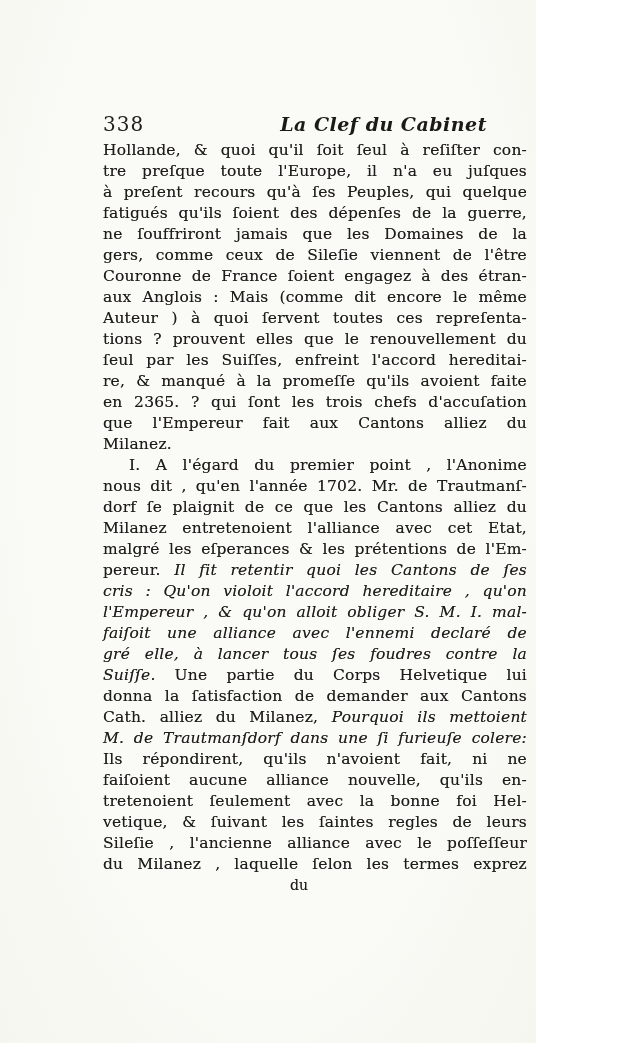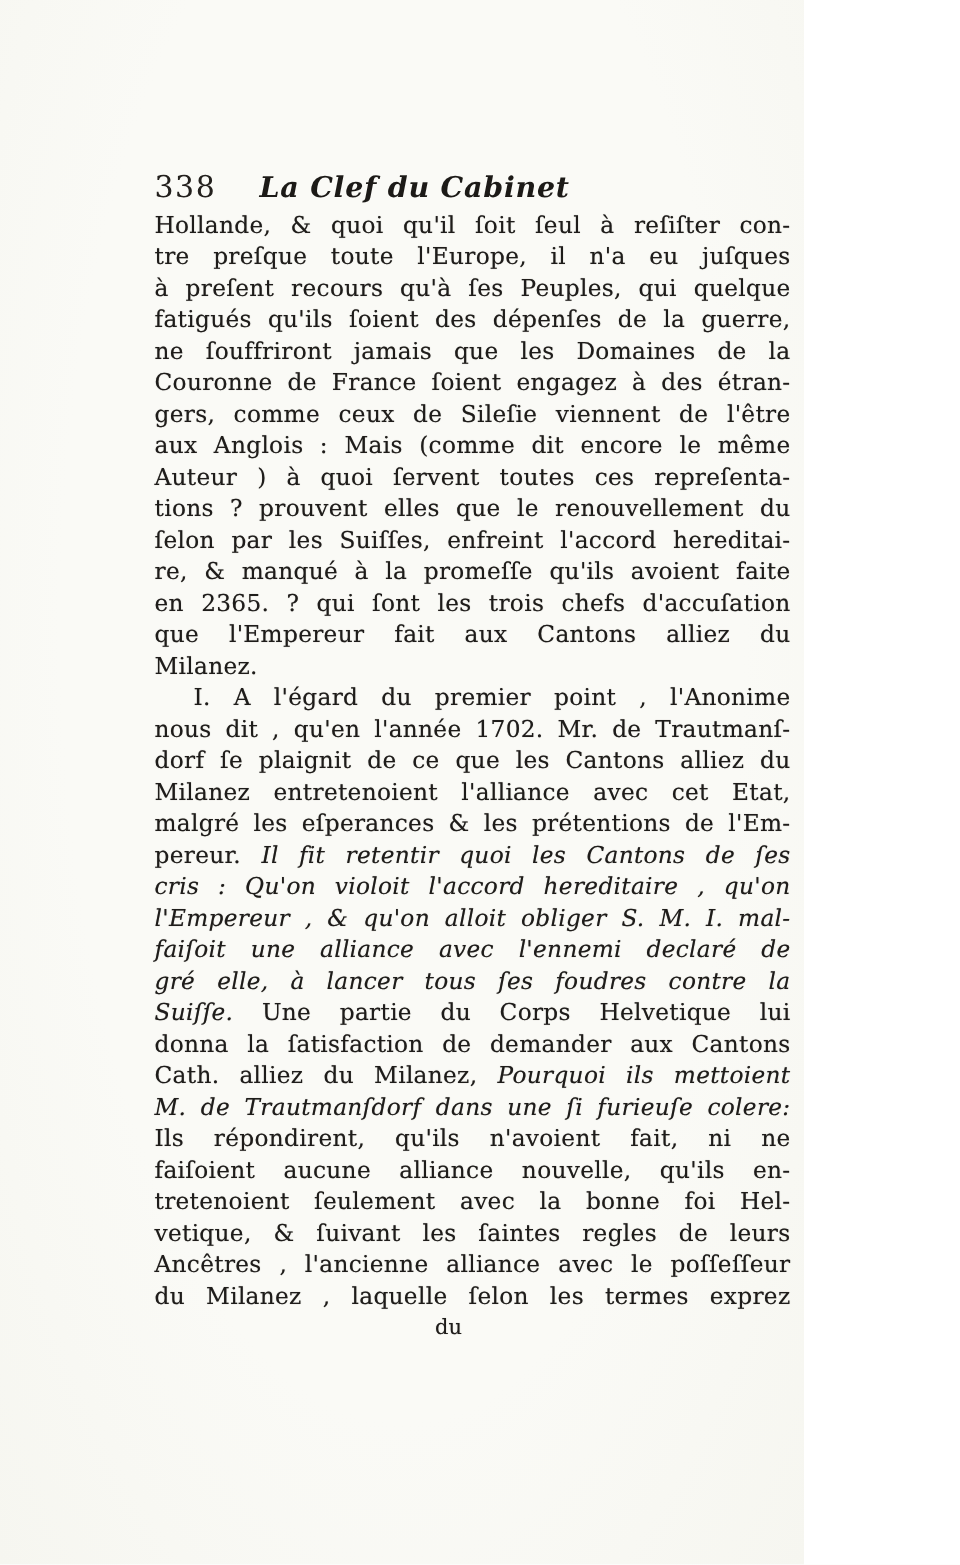--- a/index.html
+++ b/index.html
@@ -29,21 +29,21 @@
     margin-bottom:2px;
   }
   .pagenum{
     font-size:20px;
     letter-spacing:1px;
     width:70px;
     color:#23201d;
   }
   .runtitle{
     flex:1;
-    text-align:left;
+    text-align:right;
     font-style:italic;
     font-weight:bold;
     font-size:19px;
     letter-spacing:0.5px;
     color:#1c1a17;
     padding-right:40px;
   }
   .lines{
     text-rendering:optimizeLegibility;
   }
@@ -83,26 +83,26 @@
     <div class="hdr">
       <span class="pagenum">338</span>
       <span class="runtitle">La Clef du Cabinet</span>
     </div>
     <div class="lines">
         <div class="line"><span>Hollande, &amp; quoi qu'il ſoit ſeul à reſiſter con-</span></div>
         <div class="line"><span>tre preſque toute l'Europe, il n'a eu juſques</span></div>
         <div class="line"><span>à preſent recours qu'à ſes Peuples, qui quelque</span></div>
         <div class="line"><span>fatigués qu'ils ſoient des dépenſes de la guerre,</span></div>
         <div class="line"><span>ne ſouffriront jamais que les Domaines de la</span></div>
+        <div class="line"><span>gers, comme ceux de Sileſie viennent de l'être</span></div>
         <div class="line"><span>Couronne de France ſoient engagez à des étran-</span></div>
-        <div class="line"><span>gers, comme ceux de Sileſie viennent de l'être</span></div>
         <div class="line"><span>aux Anglois : Mais (comme dit encore le même</span></div>
         <div class="line"><span>Auteur ) à quoi ſervent toutes ces repreſenta-</span></div>
         <div class="line"><span>tions ? prouvent elles que le renouvellement du</span></div>
-        <div class="line"><span>ſelon par les Suiſſes, enfreint l'accord hereditai-</span></div>
+        <div class="line"><span>ſeul par les Suiſſes, enfreint l'accord hereditai-</span></div>
         <div class="line"><span>re, &amp; manqué à la promeſſe qu'ils avoient faite</span></div>
         <div class="line"><span>en 2365. ? qui ſont les trois chefs d'accuſation</span></div>
         <div class="line"><span>que l'Empereur fait aux Cantons alliez du</span></div>
         <div class="line no-just"><span>Milanez.</span></div>
         <div class="line indent"><span>I. A l'égard du premier point , l'Anonime</span></div>
         <div class="line"><span>nous dit , qu'en l'année 1702. Mr. de Trautmanſ-</span></div>
         <div class="line"><span>dorf ſe plaignit de ce que les Cantons alliez du</span></div>
         <div class="line"><span>Milanez entretenoient l'alliance avec cet Etat,</span></div>
         <div class="line"><span>malgré les eſperances &amp; les prétentions de l'Em-</span></div>
         <div class="line"><span>pereur. </span><span class="it">Il fit retentir quoi les Cantons de ſes</span></div>
@@ -111,18 +111,18 @@
         <div class="line"><span class="it">faiſoit une alliance avec l'ennemi declaré de</span></div>
         <div class="line"><span class="it">gré elle, à lancer tous ſes foudres contre la</span></div>
         <div class="line"><span class="it">Suiſſe.</span><span> Une partie du Corps Helvetique lui</span></div>
         <div class="line"><span>donna la ſatisfaction de demander aux Cantons</span></div>
         <div class="line"><span>Cath. alliez du Milanez, </span><span class="it">Pourquoi ils mettoient</span></div>
         <div class="line"><span class="it">M. de Trautmanſdorf dans une ſi furieuſe colere:</span></div>
         <div class="line"><span>Ils répondirent, qu'ils n'avoient fait, ni ne</span></div>
         <div class="line"><span>faiſoient aucune alliance nouvelle, qu'ils en-</span></div>
         <div class="line"><span>tretenoient ſeulement avec la bonne foi Hel-</span></div>
         <div class="line"><span>vetique, &amp; ſuivant les ſaintes regles de leurs</span></div>
-        <div class="line"><span>Ancêtres , l'ancienne alliance avec le poſſeſſeur</span></div>
+        <div class="line"><span>Sileſie , l'ancienne alliance avec le poſſeſſeur</span></div>
         <div class="line"><span>du Milanez , laquelle ſelon les termes exprez</span></div>
       </div>
     <div class="catchword">du</div>
   </div>
 </div>
 
 </body></html>

